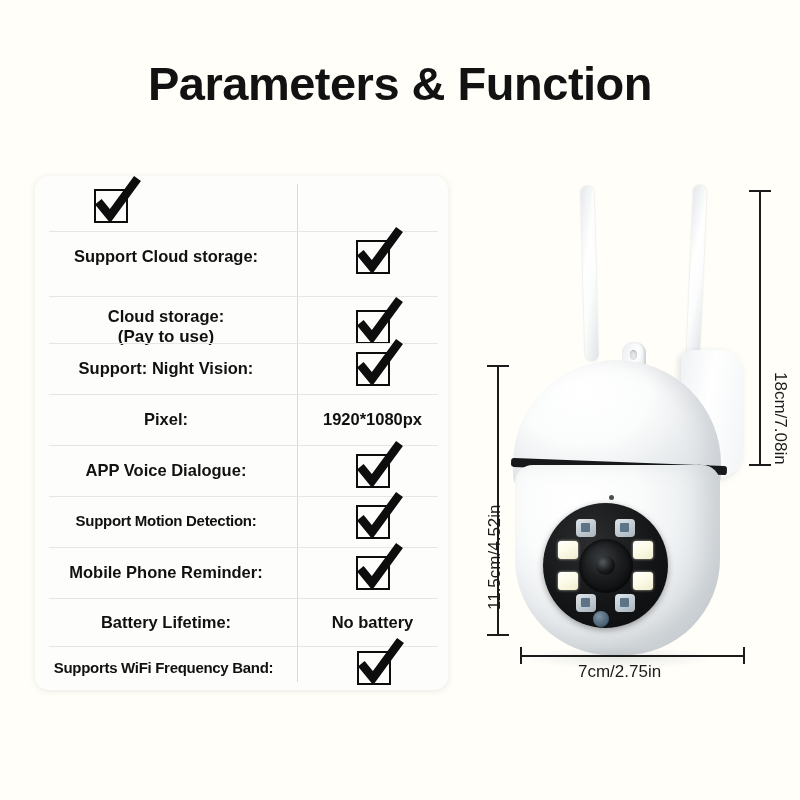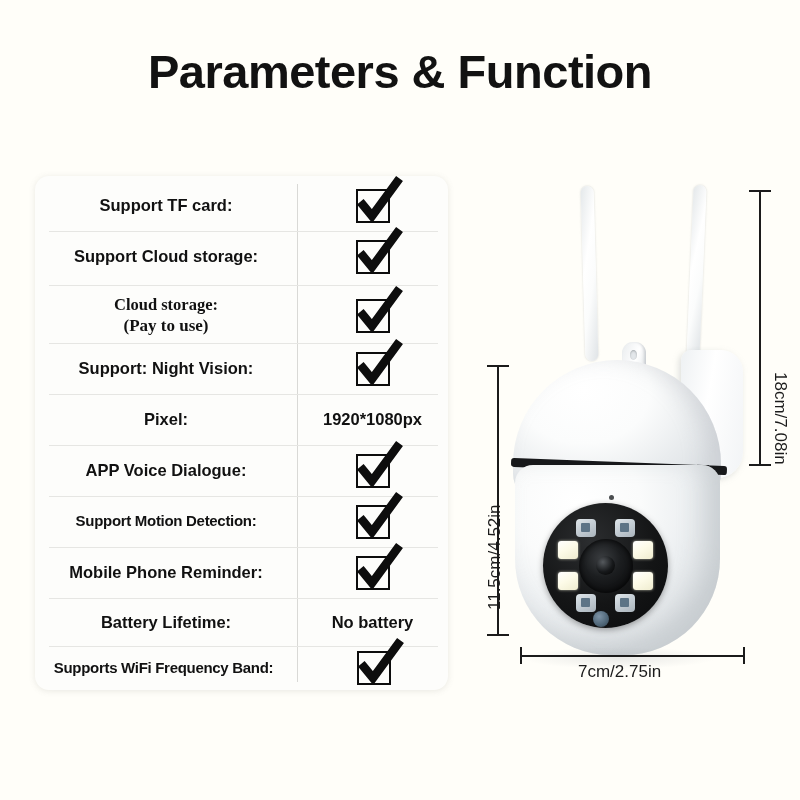--- a/index.html
+++ b/index.html
@@ -8,21 +8,21 @@
     background:#fffef9;
     font-family:"Liberation Sans", sans-serif;
     overflow:hidden;
     position:relative;
   }
   #stage{position:absolute;inset:0;width:800px;height:800px;}
 
   
   .page-title{
     position:absolute;
-    left:0;top:44px;width:800px;
+    left:0;top:56px;width:800px;
     text-align:center;
     font-size:47px;
     font-weight:bold;
     letter-spacing:-0.5px;
     color:#121212;
     font-family:"Liberation Sans", sans-serif;
   }
 
   
   .spec-panel{
@@ -291,40 +291,39 @@
 <body style="background: rgb(255, 254, 249);">
 
 <div id="stage">
 
   <div class="page-title">Parameters &amp; Function</div>
 
   <div class="spec-panel">
     <div class="spec-col-divider"></div>
     <div class="spec-rows" id="spec-rows">
         <div class="spec-row" style="top: 4px; height: 51px;">
-          <div class="spec-label">Support TF card:</div>
           <div class="spec-value">
             <div class="checkbox">
               <svg viewBox="0 0 46 46">
                 <path d="M8 25 L17 36 L42 2" fill="none" stroke="#0d0d0d" stroke-width="8.5" stroke-linecap="square" stroke-linejoin="miter"></path>
               </svg>
             </div>
           </div>
         </div>
         <div class="spec-row" style="top: 55px; height: 51px;">
           <div class="spec-label">Support Cloud storage:</div>
           <div class="spec-value">
             <div class="checkbox">
               <svg viewBox="0 0 46 46">
                 <path d="M8 25 L17 36 L42 2" fill="none" stroke="#0d0d0d" stroke-width="8.5" stroke-linecap="square" stroke-linejoin="miter"></path>
               </svg>
             </div>
           </div>
         </div>
-        <div class="spec-row" style="top: 109px; height: 61px; font-family: Liberation Serif, serif;">
+        <div class="spec-row" style="top: 120px; height: 61px;">
           <div class="spec-label">Cloud storage:<span class="spec-sub">(Pay to use)</span></div>
           <div class="spec-value">
             <div class="checkbox">
               <svg viewBox="0 0 46 46">
                 <path d="M8 25 L17 36 L42 2" fill="none" stroke="#0d0d0d" stroke-width="8.5" stroke-linecap="square" stroke-linejoin="miter"></path>
               </svg>
             </div>
           </div>
         </div>
         <div class="spec-row" style="top: 167px; height: 51px;">

